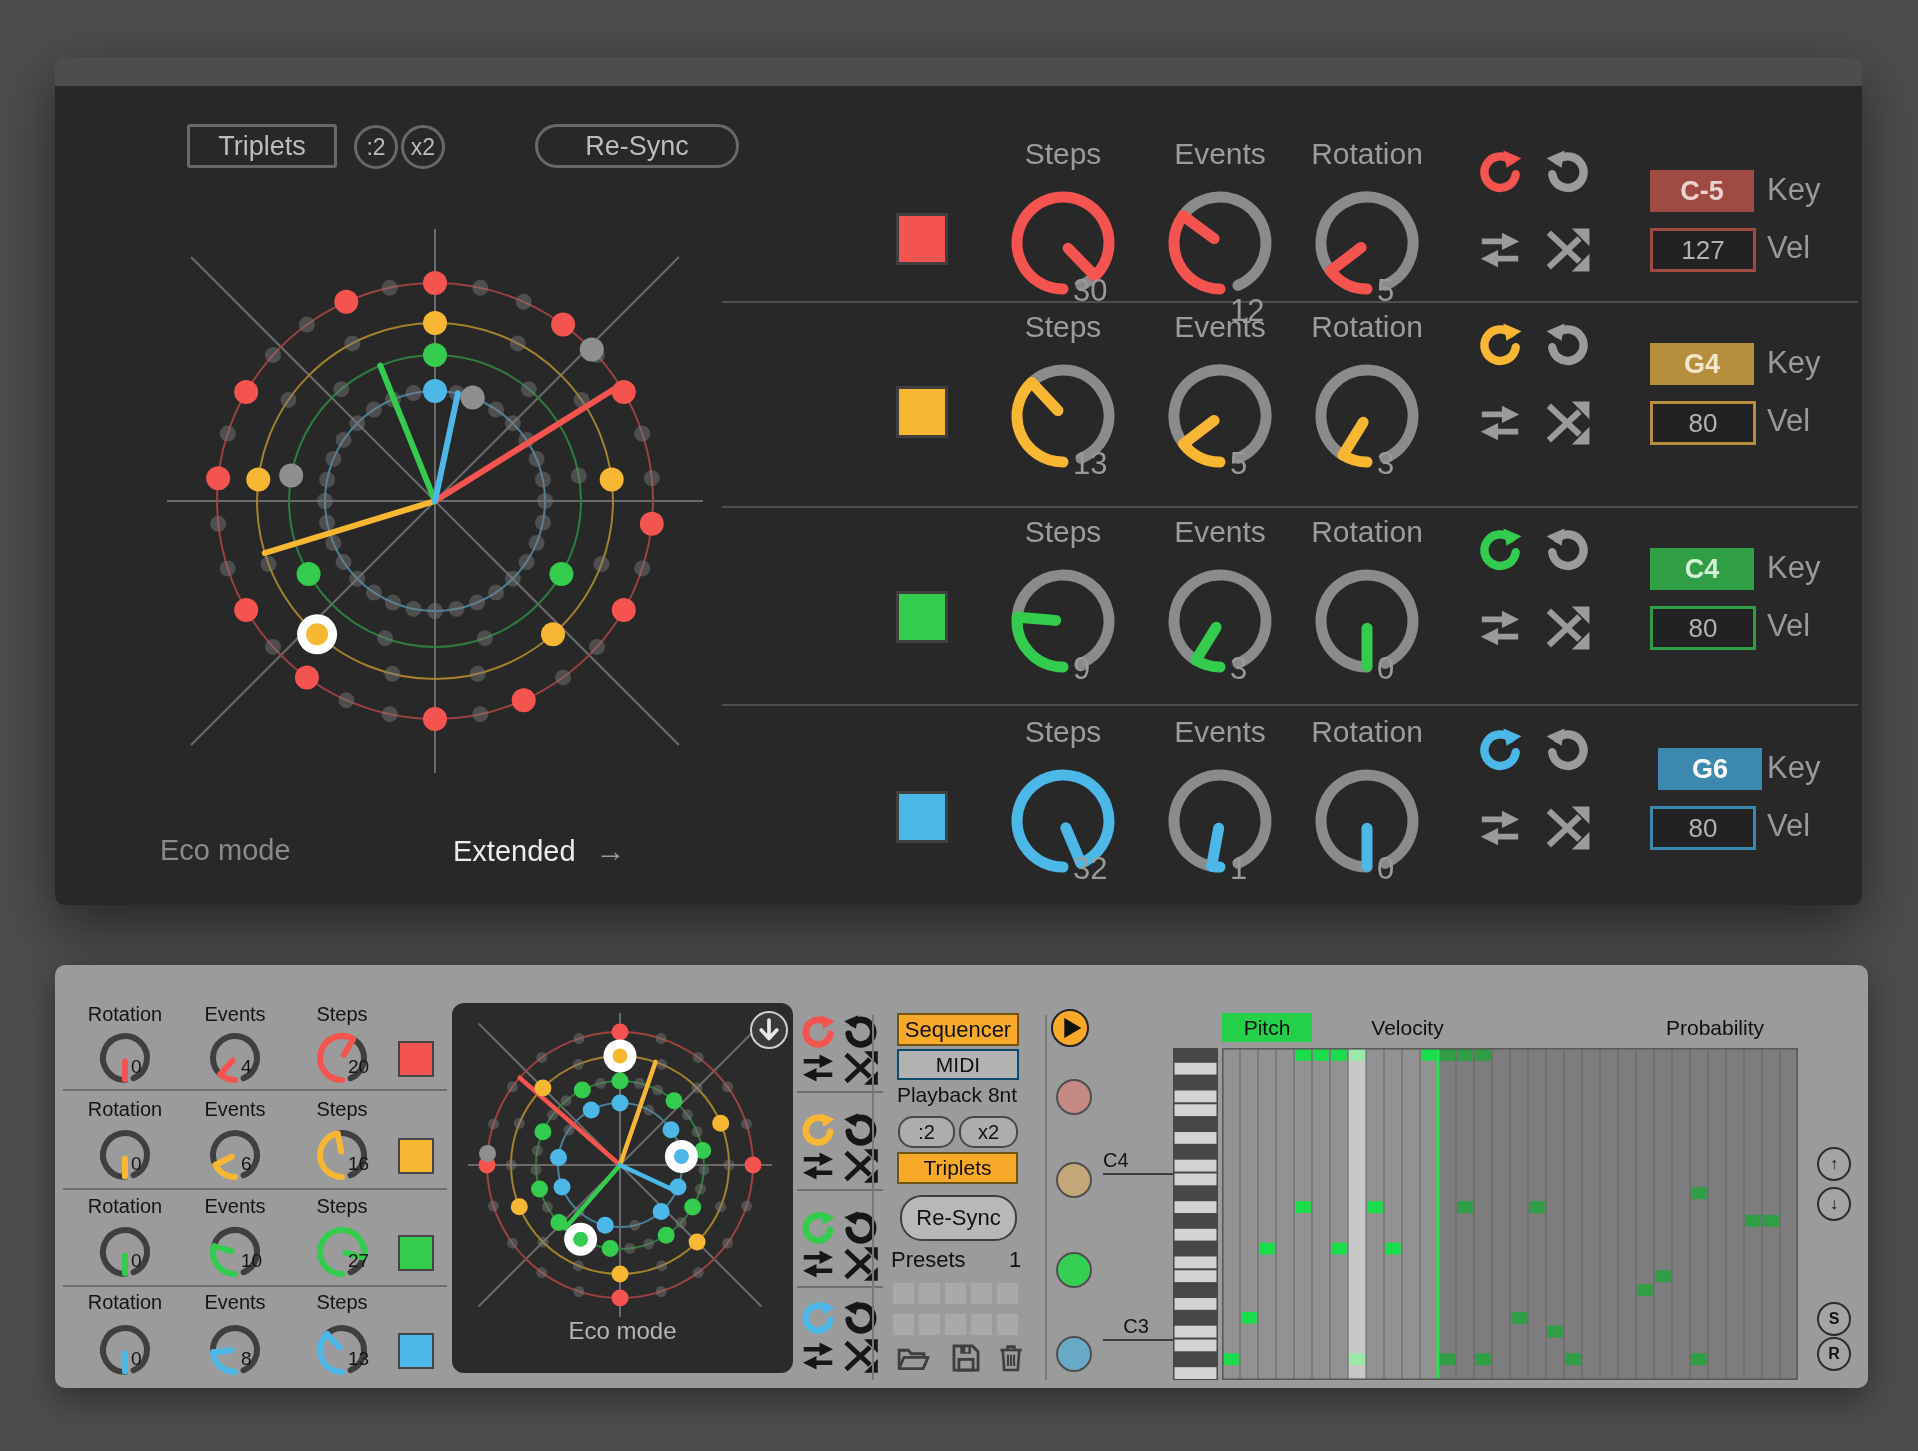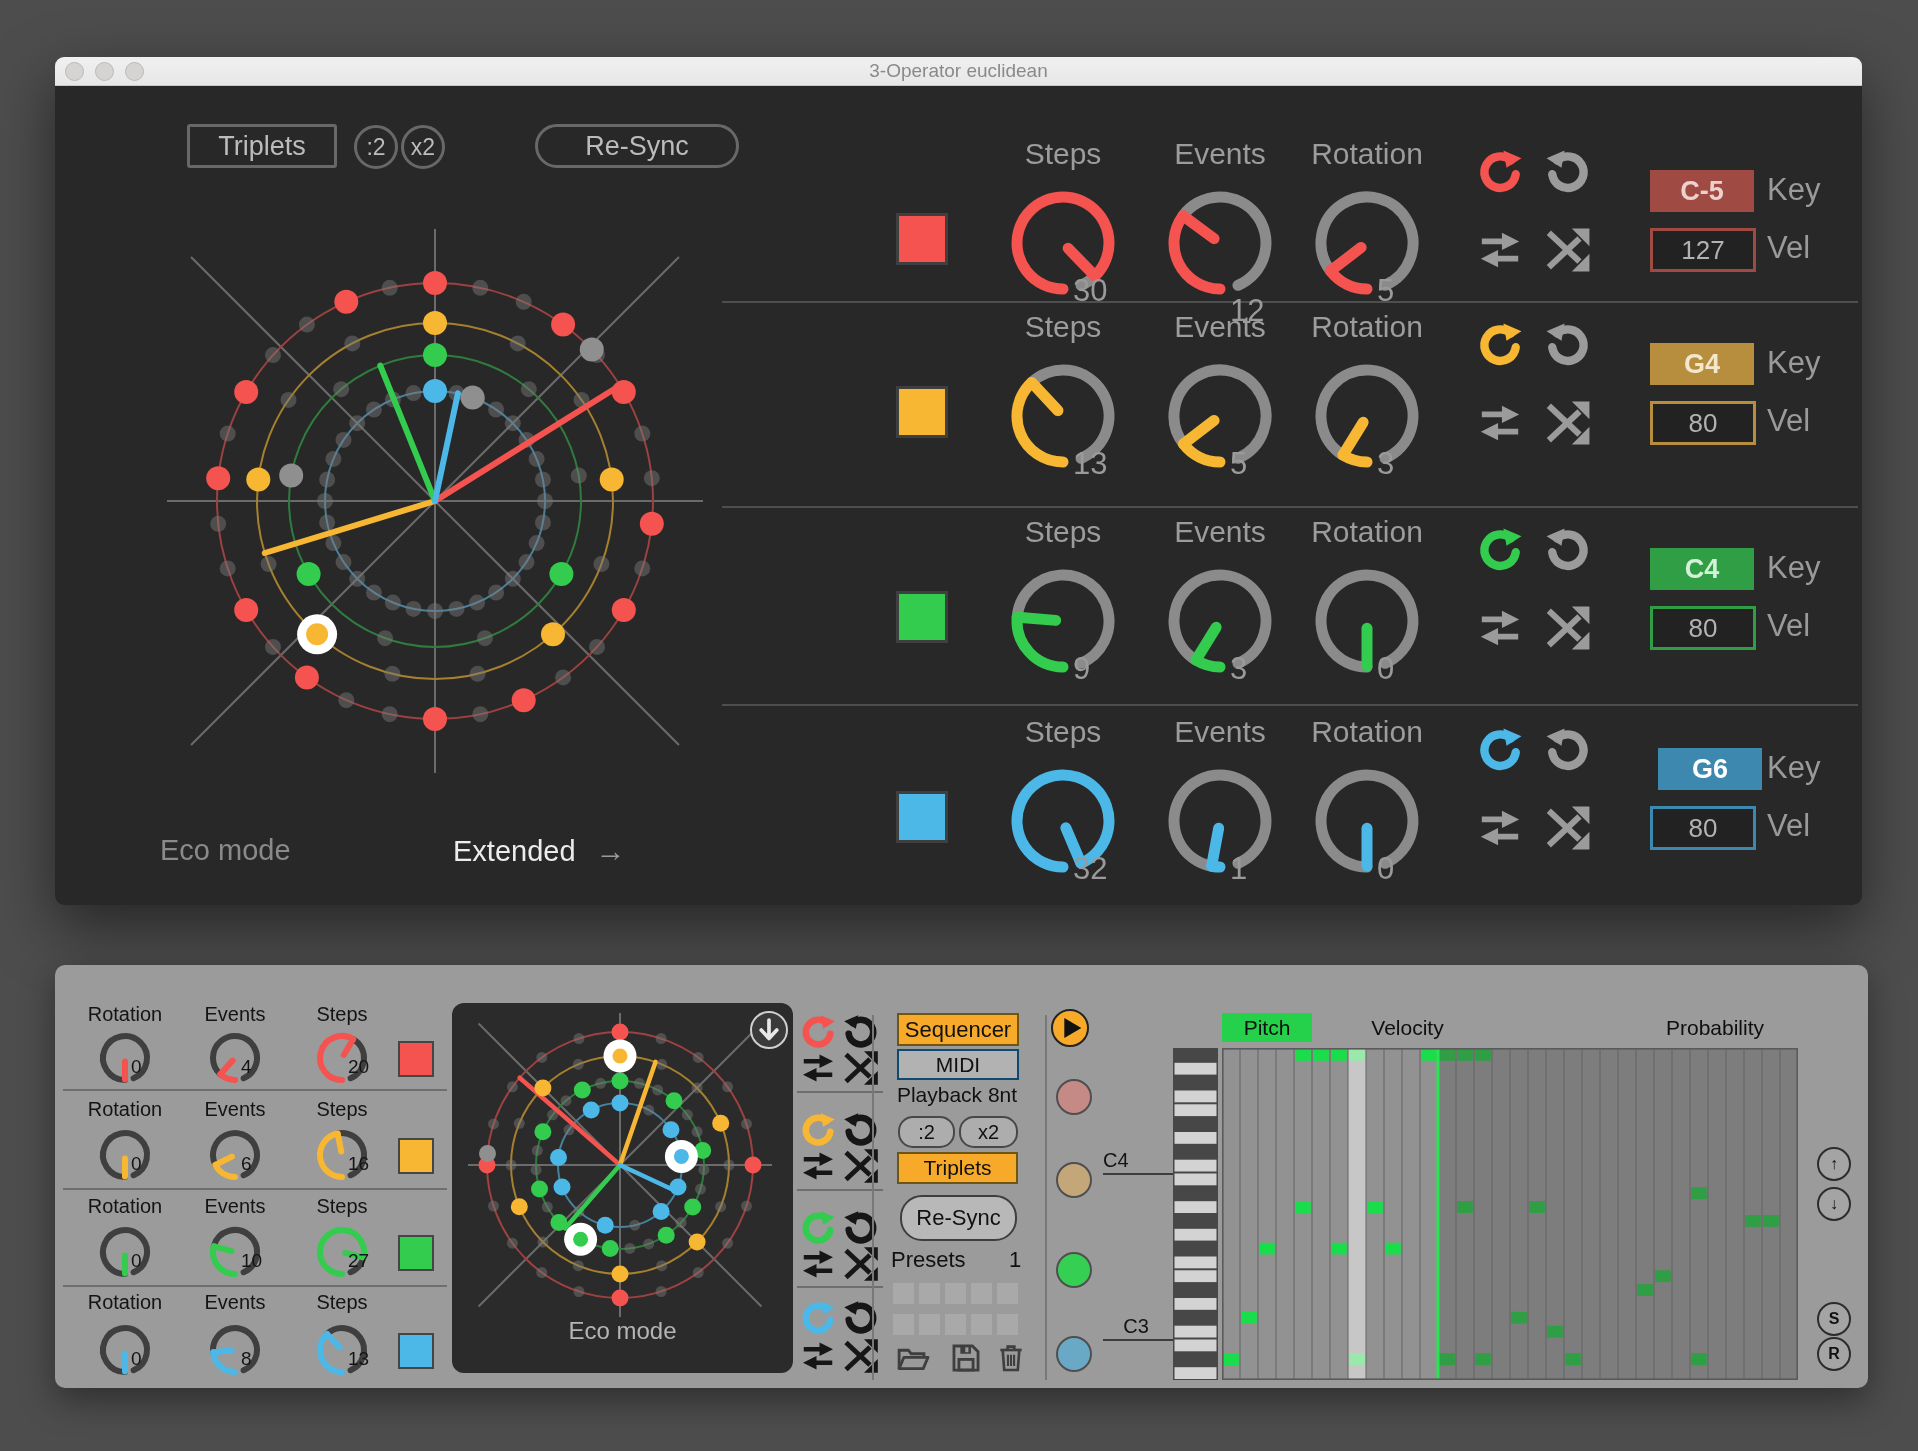--- a/index.html
+++ b/index.html
@@ -60,26 +60,20 @@
   .note-name{position:absolute;width:66px;text-align:left;font-size:20px;color:#141414;}
   .note-line{position:absolute;height:2px;background:#3d3d3d;}
   .gut-btn{position:absolute;left:1762px;width:30px;height:30px;border-radius:50%;border:2.5px solid #2c2c2c;background:#a4a4a4;color:#111;font-size:16px;font-weight:bold;display:flex;align-items:center;justify-content:center;}
 </style>
 </head>
 <body>
 
 <div id="stage">
 
   <section id="main-window">
-    <div id="mw-titlebar">
-      <span class="tl" style="left:10px"></span>
-      <span class="tl" style="left:40px"></span>
-      <span class="tl" style="left:70px"></span>
-      <div id="mw-title">3-Operator euclidean</div>
-    </div>
     <div id="mw-body">
       <div id="triplets-btn">Triplets</div>
       <div id="half-btn" class="circle-btn">:2</div>
       <div id="dbl-btn" class="circle-btn">x2</div>
       <div id="resync-btn">Re-Sync</div>
       <svg id="big-display" viewBox="0 0 640 760">
           <g stroke="#6b6b6b" stroke-width="2">
             <line x1="67" y1="345" x2="603" y2="345"></line>
             <line x1="335" y1="73" x2="335" y2="617"></line>
             <line x1="91.05050000000003" y1="101.05050000000003" x2="578.9495" y2="588.9495"></line>

